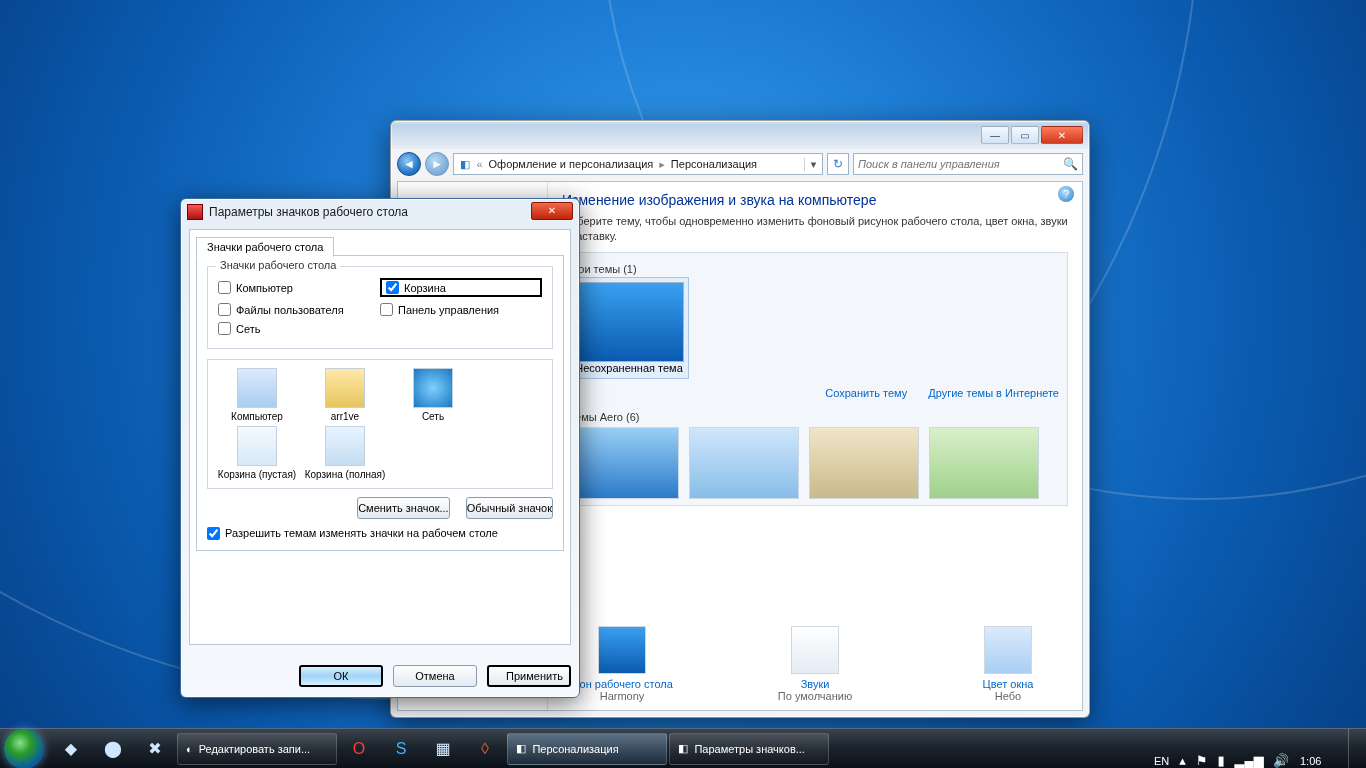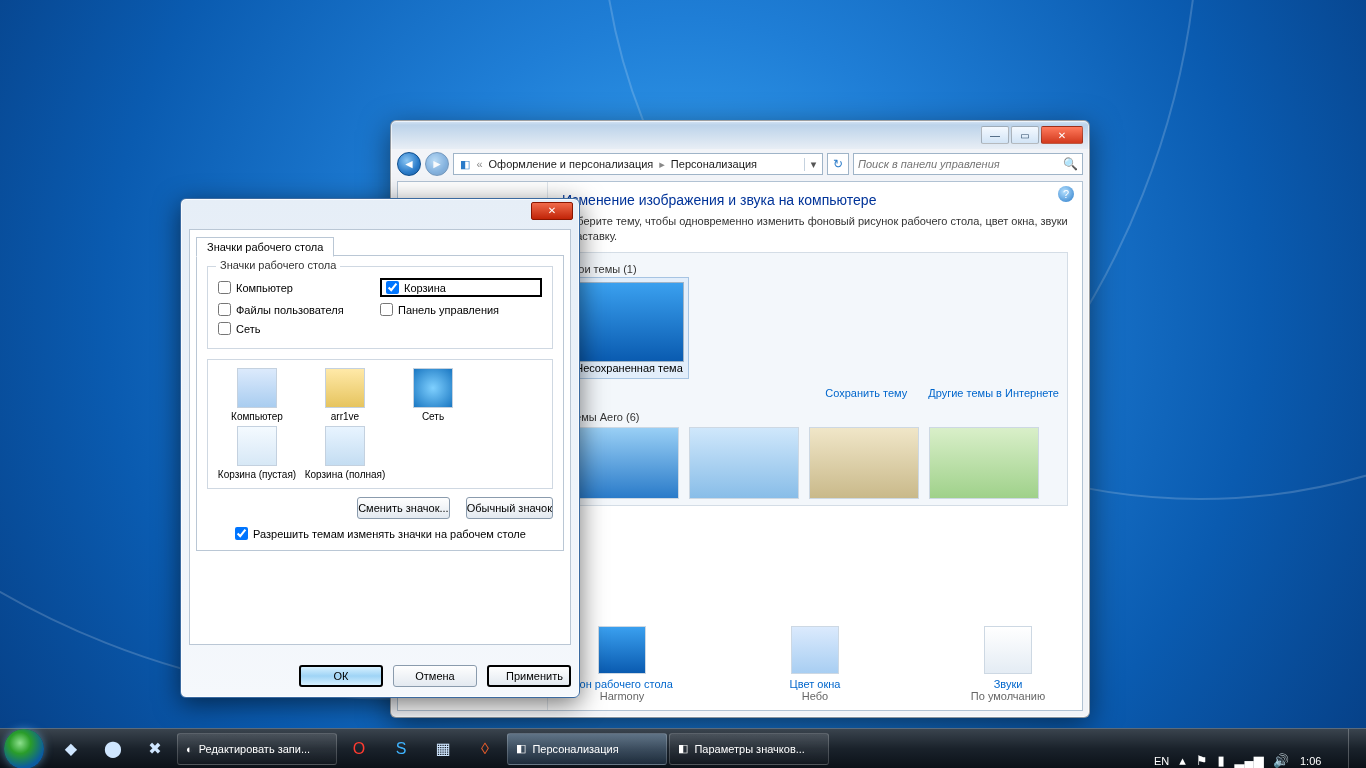--- a/index.html
+++ b/index.html
@@ -67,21 +67,21 @@
 .fieldset .legend{position:absolute;top:-8px;left:8px;background:#fff;padding:0 4px;font-size:11px;color:#333;}
 .chk-row{display:flex;flex-wrap:wrap;}
 .chk{display:flex;align-items:center;width:50%;font-size:11px;margin:3px 0;cursor:pointer;}
 .chk input{margin-right:5px;}
 .hl{border:2px solid #000;padding:1px 4px;}
 .icon-grid{border:1px solid #cfd8e2;margin-top:10px;padding:8px;display:flex;flex-wrap:wrap;gap:4px 6px;}
 .icon-cell{width:82px;text-align:center;font-size:10px;cursor:pointer;}
 .icon-img{width:40px;height:40px;margin:0 auto 3px;border:1px solid #c4d1df;background:linear-gradient(#dceafc,#a9cdf0);}
 .btn-row{display:flex;justify-content:flex-end;gap:16px;margin-top:8px;}
 .btn{min-width:84px;height:22px;border:1px solid #8a9bad;background:linear-gradient(#fefefe,#e3e9f0);font-size:11px;cursor:pointer;border-radius:3px;}
-.allow-chk{display:flex;align-items:center;font-size:11px;margin-top:8px;margin-left:28px;}
+.allow-chk{display:flex;align-items:flex-start;font-size:11px;margin-top:8px;}
 .allow-chk input{margin-right:5px;}
 .dlg-footer{position:absolute;left:8px;right:8px;bottom:10px;display:flex;justify-content:flex-end;gap:10px;}
 .dlg-footer .btn.ok{border:2px solid #000;background:linear-gradient(#d6f0ff,#9fd4f6,#d6f0ff);}
 .dlg-footer .btn.apply{border:2px solid #000;padding-left:11px;}
 
 
 .taskbar{position:absolute;left:0;right:0;bottom:0;height:40px;background:linear-gradient(#3a444e,#1a222b 50%,#0b1118);border-top:1px solid #5a6b7c;display:flex;align-items:center;padding:0 4px;}
 .start{width:40px;height:40px;border-radius:50%;background:radial-gradient(circle at 40% 35%,#8de08d 0%,#2a9d2a 30%,#0a5ba0 70%);margin-right:6px;box-shadow:0 0 8px rgba(120,200,255,.5);cursor:pointer;}
 .pin{width:40px;height:32px;margin:0 1px;border-radius:3px;display:flex;align-items:center;justify-content:center;color:#cfe6ff;font-size:16px;cursor:pointer;}
 .task{height:32px;min-width:160px;max-width:170px;margin:0 1px;border:1px solid rgba(255,255,255,.18);border-radius:3px;background:linear-gradient(rgba(255,255,255,.12),rgba(255,255,255,.02));display:flex;align-items:center;padding:0 8px;font-size:11px;color:#fff;cursor:pointer;overflow:hidden;white-space:nowrap;text-overflow:ellipsis;}
@@ -150,35 +150,39 @@
           <div class="aero-thumb" style="background:linear-gradient(#d9efc9,#9fd18a)"></div>
         </div>
       </div>
       <div class="bottom-row">
         <div class="bottom-item">
           <div class="bottom-icon" style="background:linear-gradient(#3aa0ef,#0a5bb0)"></div>
           <div class="t1">Фон рабочего стола</div>
             <div class="t2">Harmony</div>
         </div>
         <div class="bottom-item">
+          <div class="bottom-icon" style="background:linear-gradient(#fff,#e4ecf4)"></div>
+          <div class="t1">Звуки</div>
+            <div class="t2">По умолчанию</div>
+        </div>
+        <div class="bottom-item">
           <div class="bottom-icon"></div>
           <div class="t1">Цвет окна</div>
             <div class="t2">Небо</div>
         </div>
-        <div class="bottom-item">
-          <div class="bottom-icon" style="background:linear-gradient(#fff,#e4ecf4)"></div>
-          <div class="t1">Звуки</div>
-            <div class="t2">По умолчанию</div>
-        </div>
       </div>
     </div>
   </div>
 </div>
 
 <div class="dialog">
+  <div class="dlg-title">
+    <span class="ico"></span>
+    <span>Параметры значков рабочего стола</span>
+  </div>
   <div class="dlg-close">✕</div>
   <div class="dlg-body">
     <span class="tab">Значки рабочего стола</span>
     <div class="tab-pane">
       <div class="fieldset">
         <span class="legend">Значки рабочего стола</span>
         <div class="chk-row">
           <label class="chk">
               <input type="checkbox" style="">
               <span>Компьютер</span>

